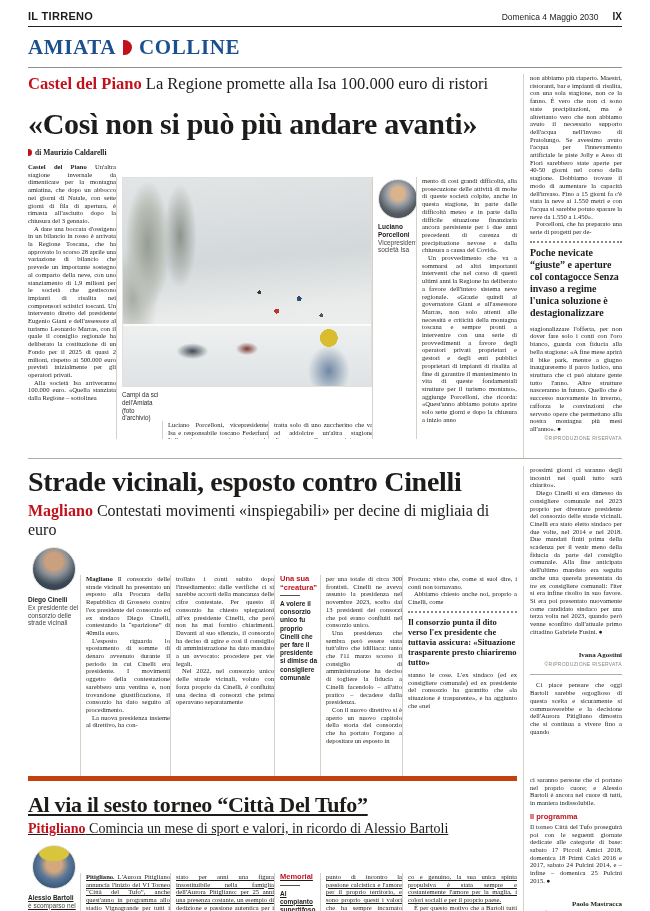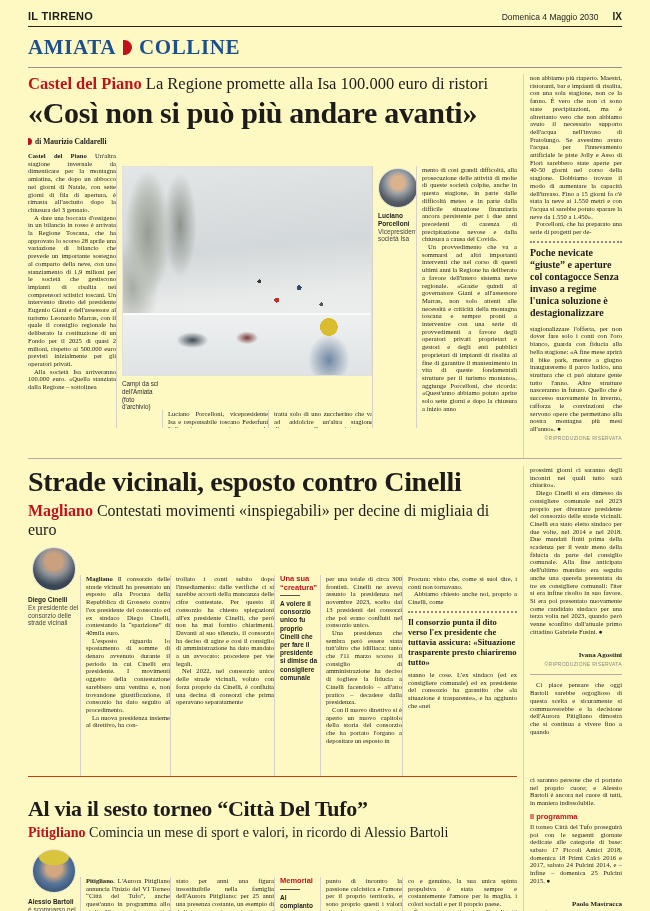--- a/index.html
+++ b/index.html
@@ -1,42 +1,42 @@
 <!DOCTYPE html>
 <html lang="it"><head>
 <meta charset="utf-8">
 <style>
   * { margin:0; padding:0; box-sizing:border-box; }
   body { background:#6f6f6f; font-family:"Liberation Serif", serif; }
-  .page { width:650px; height:911px; background:#fef9c3; color:#1d1c1a; overflow:hidden; position:relative; margin:0 auto; }
+  .page { width:650px; height:911px; background:#ffffff; color:#1d1c1a; overflow:hidden; position:relative; margin:0 auto; }
 
   
   .topbar { display:flex; justify-content:space-between; align-items:flex-end; margin:0 28px; padding:10px 0 4px; border-bottom:1.5px solid #26231f; }
   .masthead { font:bold 11px "Liberation Sans", sans-serif; letter-spacing:.3px; }
   .topright { display:flex; align-items:baseline; gap:14px; }
   .date { font:8.5px "Liberation Sans", sans-serif; color:#222; }
   .pnum { font:bold 10px "Liberation Sans", sans-serif; }
 
   
   .sectionbar { display:flex; align-items:center; gap:7px; margin:0 28px; padding:8px 0 7px; border-bottom:1px solid #97938b; }
   .sec { font-weight:900; font-size:21px; color:#1b4f8f; letter-spacing:.6px; font-family:"Liberation Serif", serif; }
   .halfdisc { width:9px; height:15px; background:#c1121c; border-radius:0 9px 9px 0; }
 
   
   .art { margin:0 28px; position:relative; }
   .art1 { height:390px; padding-top:6px; }
   .art2 { height:318px; border-top:1px solid #b0aca4; padding-top:7px; }
   .art3 { height:136px; }
   .a-left { width:489px; height:100%; overflow:hidden; }
-  .art3 .a-left { border-top:1px solid #c2410c; padding-top:20px; }
+  .art3 .a-left { border-top:5px solid #c2410c; padding-top:12px;text-decoration:underline; }
   .a-right { position:absolute; top:6px; bottom:0; right:0; width:99px; border-left:1px solid #d5d1c9; padding-left:6px; overflow:hidden; }
   .art2 .a-right { top:7px; }
   .art3 .a-right { top:0; }
 
-  .kickline { font-size:16.5px; line-height:20px; margin-bottom:3px; }
+  .kickline { font-size:16.5px; line-height:20px; margin-bottom:14px; }
   .kicker { font-weight:bold; color:#c1121c; }
   .hl { font-weight:900; letter-spacing:-.3px; }
   .hl1 { font-size:30px; line-height:32px; margin-bottom:7px; }
   .hl1 span { display:block; }
   .hl2 { font-size:28px; line-height:31px; margin-bottom:4px; }
   .hl3 { font-size:22px; line-height:24px; margin-bottom:3px; }
   .subline { margin-bottom:6px; }
   .sub2 { font-size:16px; line-height:19px; }
   .sub3 { font-size:14px; line-height:17px; }
 

